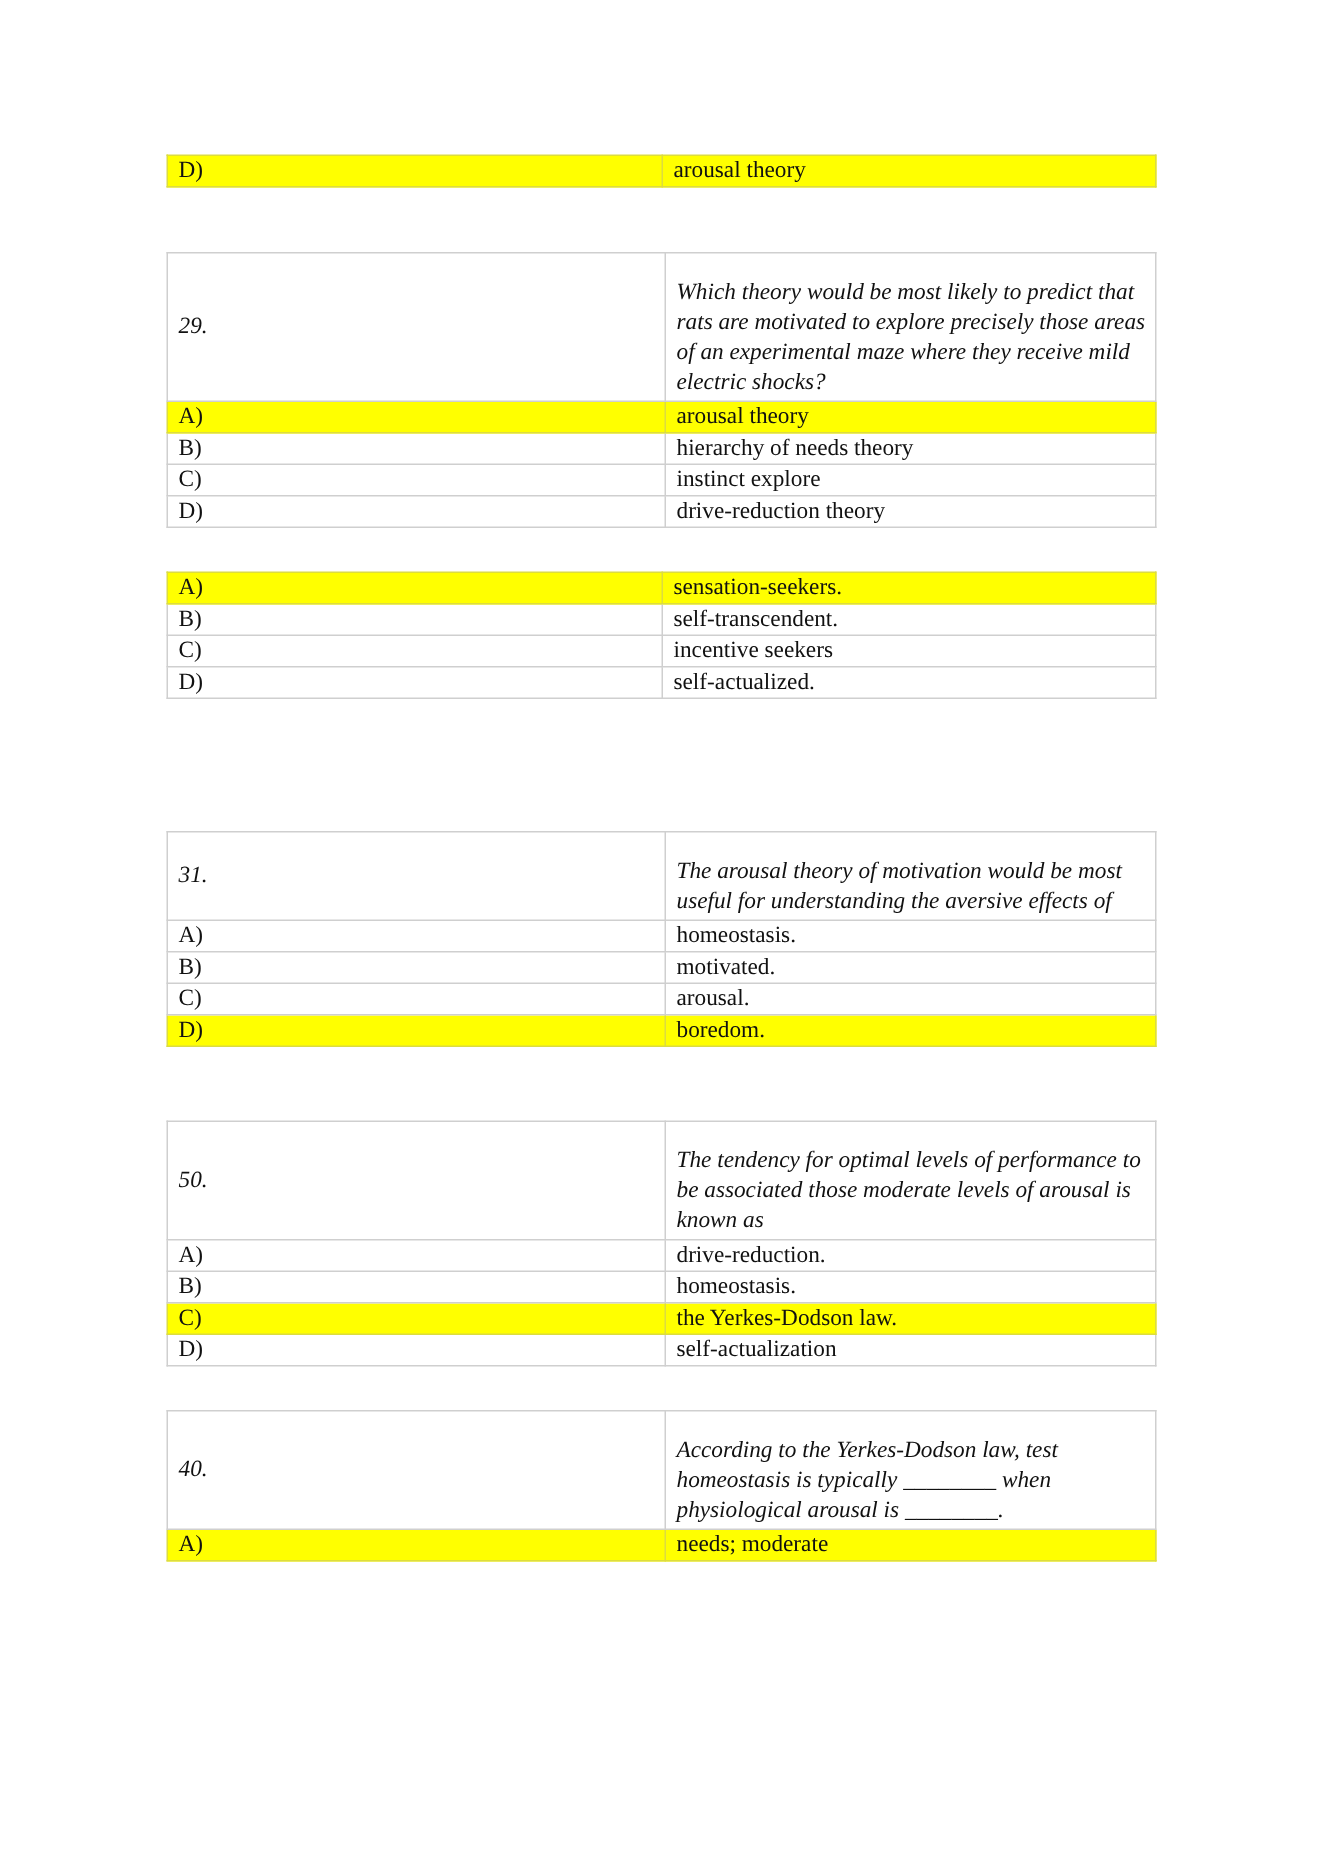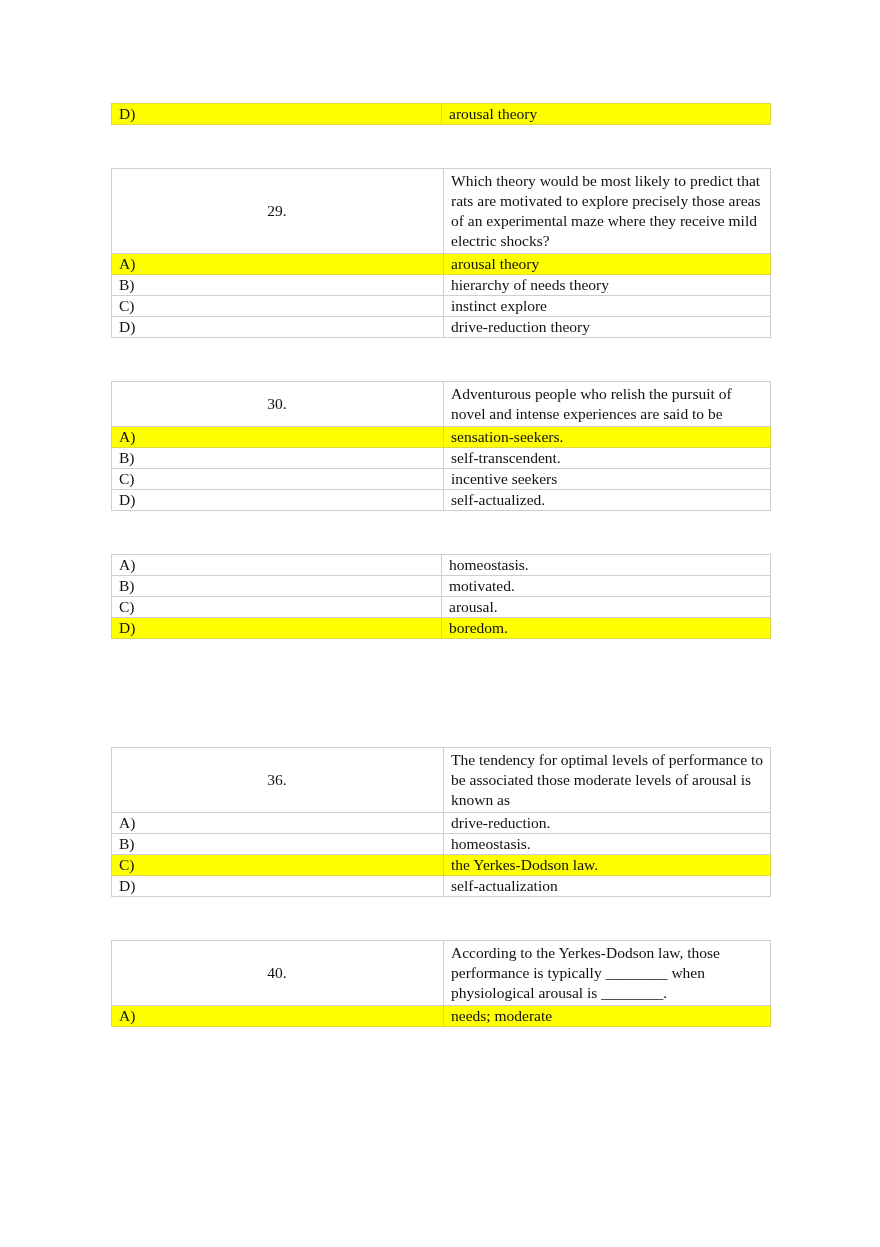--- a/index.html
+++ b/index.html
@@ -1,23 +1,23 @@
 <!DOCTYPE html>
 <html><head>
 <meta charset="utf-8">
 <style>
   html, body { margin:0; padding:0; background:#ffffff; }
   body { width:880px; height:1247px; position:relative; font-family:"Liberation Serif", serif; color:#111; }
   .qtable { position:absolute; left:111px; width:660px; border-collapse:collapse; font-size:15.5px; }
   .qtable td { border:1.5px solid #cfcfcf; padding:1px 6px 1px 7px; vertical-align:top; line-height:20px; }
   .qtable td.left { width:316px; }
-  .qtable td.num { text-align:center; vertical-align:middle; padding-right:8px; }
+  .qtable td.num { text-align:left; vertical-align:middle; padding-right:8px;font-style:italic; }
   .qtable tr.opt td { height:19px; padding-top:0; padding-bottom:0; }
   .qtable tr.hl td { background:#ffff00; border-color:#dcdc40; }
-  .qtable td.qtext { padding-top:2px; padding-bottom:2px; }
+  .qtable td.qtext { padding-top:16px; padding-bottom:2px;font-style:italic; }
 </style>
 </head>
 <body>
 
 <table class="qtable" style="top:103px;">
   <tbody>
       <tr class="opt hl">
     <td class="left">D)</td>
     <td>arousal theory</td>
   </tr>
@@ -44,24 +44,20 @@
   </tr>
   <tr class="opt">
     <td class="left">D)</td>
     <td>drive-reduction theory</td>
   </tr>
 </tbody>
   </table>
 
 <table class="qtable" style="top:381px;">
   <tbody>
-      <tr>
-    <td class="left num">30.</td>
-    <td class="qtext">Adventurous people who relish the pursuit of novel and intense experiences are said to be</td>
-  </tr>
   <tr class="opt hl">
     <td class="left">A)</td>
     <td>sensation-seekers.</td>
   </tr>
   <tr class="opt">
     <td class="left">B)</td>
     <td>self-transcendent.</td>
   </tr>
   <tr class="opt">
     <td class="left">C)</td>
@@ -69,20 +65,24 @@
   </tr>
   <tr class="opt">
     <td class="left">D)</td>
     <td>self-actualized.</td>
   </tr>
 </tbody>
   </table>
 
 <table class="qtable" style="top:554px;">
   <tbody>
+      <tr>
+    <td class="left num">31.</td>
+    <td class="qtext">The arousal theory of motivation would be most useful for understanding the aversive effects of</td>
+  </tr>
   <tr class="opt">
     <td class="left">A)</td>
     <td>homeostasis.</td>
   </tr>
   <tr class="opt">
     <td class="left">B)</td>
     <td>motivated.</td>
   </tr>
   <tr class="opt">
     <td class="left">C)</td>
@@ -91,21 +91,21 @@
   <tr class="opt hl">
     <td class="left">D)</td>
     <td>boredom.</td>
   </tr>
 </tbody>
   </table>
 
 <table class="qtable" style="top:747px;">
   <tbody>
       <tr>
-    <td class="left num">36.</td>
+    <td class="left num">50.</td>
     <td class="qtext">The tendency for optimal levels of performance to be associated those moderate levels of arousal is known as</td>
   </tr>
   <tr class="opt">
     <td class="left">A)</td>
     <td>drive-reduction.</td>
   </tr>
   <tr class="opt">
     <td class="left">B)</td>
     <td>homeostasis.</td>
   </tr>
@@ -117,20 +117,20 @@
     <td class="left">D)</td>
     <td>self-actualization</td>
   </tr>
 </tbody>
   </table>
 
 <table class="qtable" style="top:940px;">
   <tbody>
       <tr>
     <td class="left num">40.</td>
-    <td class="qtext">According to the Yerkes-Dodson law, those performance is typically ________ when physiological arousal is ________.</td>
+    <td class="qtext">According to the Yerkes-Dodson law, test homeostasis is typically ________ when physiological arousal is ________.</td>
   </tr>
   <tr class="opt hl">
     <td class="left">A)</td>
     <td>needs; moderate</td>
   </tr>
 </tbody>
   </table>
 
 </body></html>

